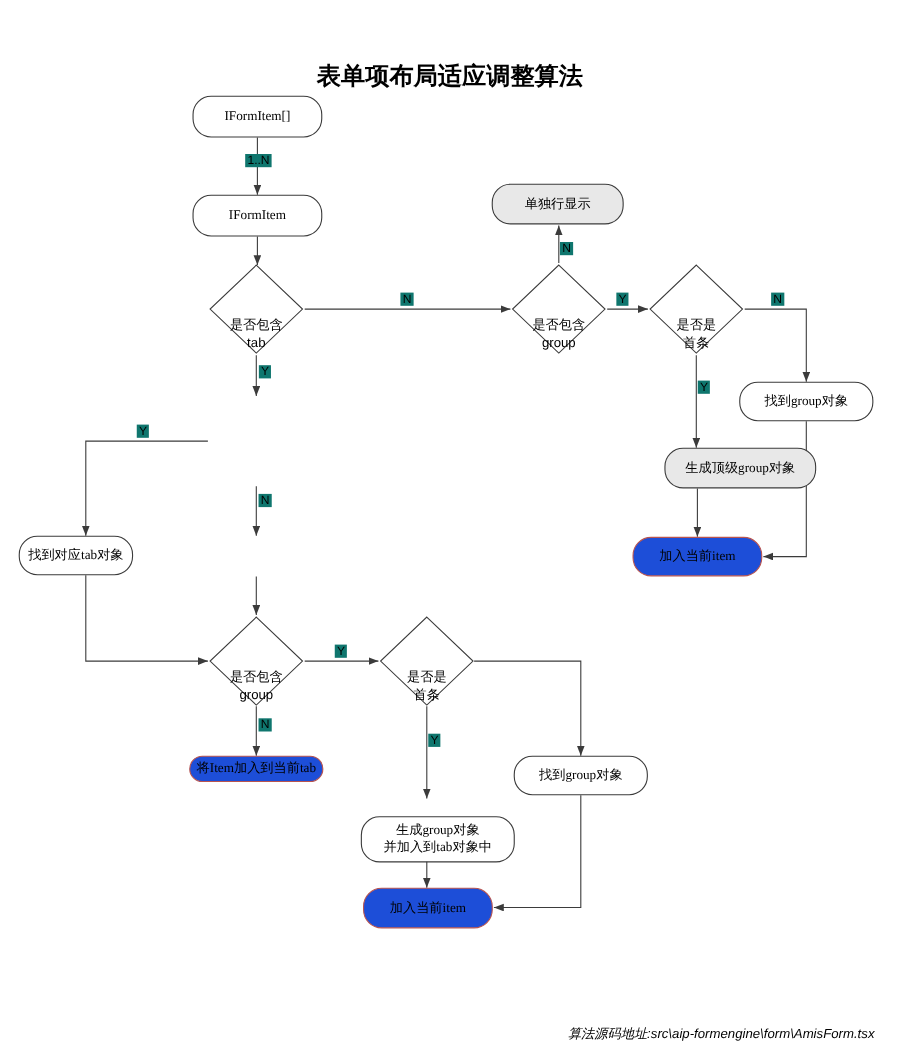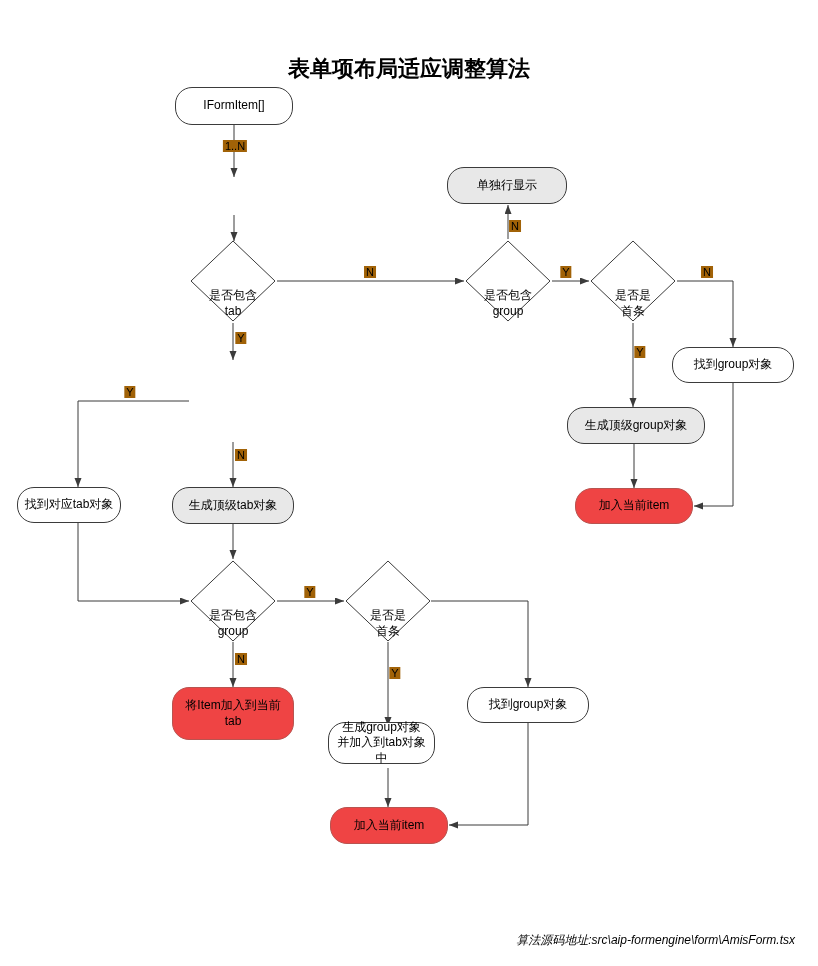--- a/index.html
+++ b/index.html
@@ -4,28 +4,28 @@
 <style>
   * { margin:0; padding:0; box-sizing:border-box; }
   html,body { background:#ffffff; font-family:"Liberation Sans", sans-serif; }
   #canvas { position:relative; width:818px; height:966px; background:#ffffff; overflow:hidden; }
   .title { position:absolute; left:0; top:14px; width:100%; text-align:center;
            font-size:22px; font-weight:bold; color:#000;margin-top:40px; }
   #edges { position:absolute; left:0; top:0; }
   .node { position:absolute; display:flex; align-items:center; justify-content:center;
           text-align:center; font-size:12px; line-height:1.3; color:#000;
           white-space:pre-line; }
-  .rect { border:1px solid #3b3b3b; border-radius:17px; background:#ffffff; padding:2px 4px; }
+  .rect { border:1px solid #3b3b3b; border-radius:17px; background:#ffffff; padding:2px 4px;font-family:Liberation Serif, serif; }
   .rect.gray { background:#e8e8e8; }
-  .rect.pink { background:#ef4444; border-color:#b85450; }
+  .rect.pink { background:#1d4ed8; border-color:#b85450; }
   .diamond { background:transparent; }
   .diamond svg { position:absolute; left:0; top:0; }
   .diamond span { position:relative; z-index:1;margin-top:46px; }
   .edge-label { position:absolute; transform:translate(-50%,-50%); font-size:11px;
-                color:#000; background:#a16207; padding:0 2px; z-index:2; }
+                color:#000; background:#0f766e; padding:0 2px; z-index:2; }
   .footer { position:absolute; top:932px; right:23px; font-size:12px; color:#000;font-style:italic; }
 </style>
 </head>
 <body>
 
 <div id="canvas">
 
   <div class="title">表单项布局适应调整算法</div>
 
   <svg id="edges" width="818" height="966">
@@ -53,38 +53,38 @@
       <polyline points="233,642 233,687" marker-end="url(#arr)"></polyline>
       <polyline points="388,642 388,726" marker-end="url(#arr)"></polyline>
       <polyline points="431,601 528,601 528,687" marker-end="url(#arr)"></polyline>
       <polyline points="388,768 388,807" marker-end="url(#arr)"></polyline>
       <polyline points="528,723 528,825 449,825" marker-end="url(#arr)"></polyline>
     </g>
   </svg>
 
   <div class="node rect" style="left:175px;top:87px;width:118px;height:38px">IFormItem[]</div>
 
+  <div class="node rect" style="left:175px;top:177px;width:118px;height:38px">IFormItem</div>
 
   <div class="node rect gray" style="left:447px;top:167px;width:120px;height:37px">单独行显示</div>
 
   <div class="node rect" style="left:672px;top:347px;width:122px;height:36px">找到group对象</div>
 
-  <div class="node rect gray" style="left:567px;top:407px;width:138px;height:37px">生成顶级group对象</div>
+  <div class="node rect gray" style="left:604px;top:407px;width:138px;height:37px">生成顶级group对象</div>
 
   <div class="node rect pink" style="left:575px;top:488px;width:118px;height:36px">加入当前item</div>
 
   <div class="node rect" style="left:17px;top:487px;width:104px;height:36px">找到对应tab对象</div>
 
-  <div class="node rect gray" style="left:172px;top:487px;width:122px;height:37px">生成顶级tab对象</div>
 
-  <div class="node rect pink" style="left:172px;top:687px;width:122px;height:53px">将Item加入到当前tab</div>
+  <div class="node rect pink" style="left:172px;top:687px;width:122px;height:24px">将Item加入到当前tab</div>
 
   <div class="node rect" style="left:467px;top:687px;width:122px;height:36px">找到group对象</div>
 
-  <div class="node rect" style="left:328px;top:722px;width:107px;height:42px">生成group对象
+  <div class="node rect" style="left:328px;top:742px;width:140px;height:42px">生成group对象
 并加入到tab对象中</div>
 
   <div class="node rect pink" style="left:330px;top:807px;width:118px;height:37px">加入当前item</div>
 
   <div class="node diamond" style="left:190px;top:240px;width:86px;height:82px">
     <svg width="86" height="82">
       <polygon points="43,1 85,41 43,81 1,41" fill="#ffffff" stroke="#3b3b3b" stroke-width="1"></polygon>
     </svg>
     <span>是否包含
 tab</span>

